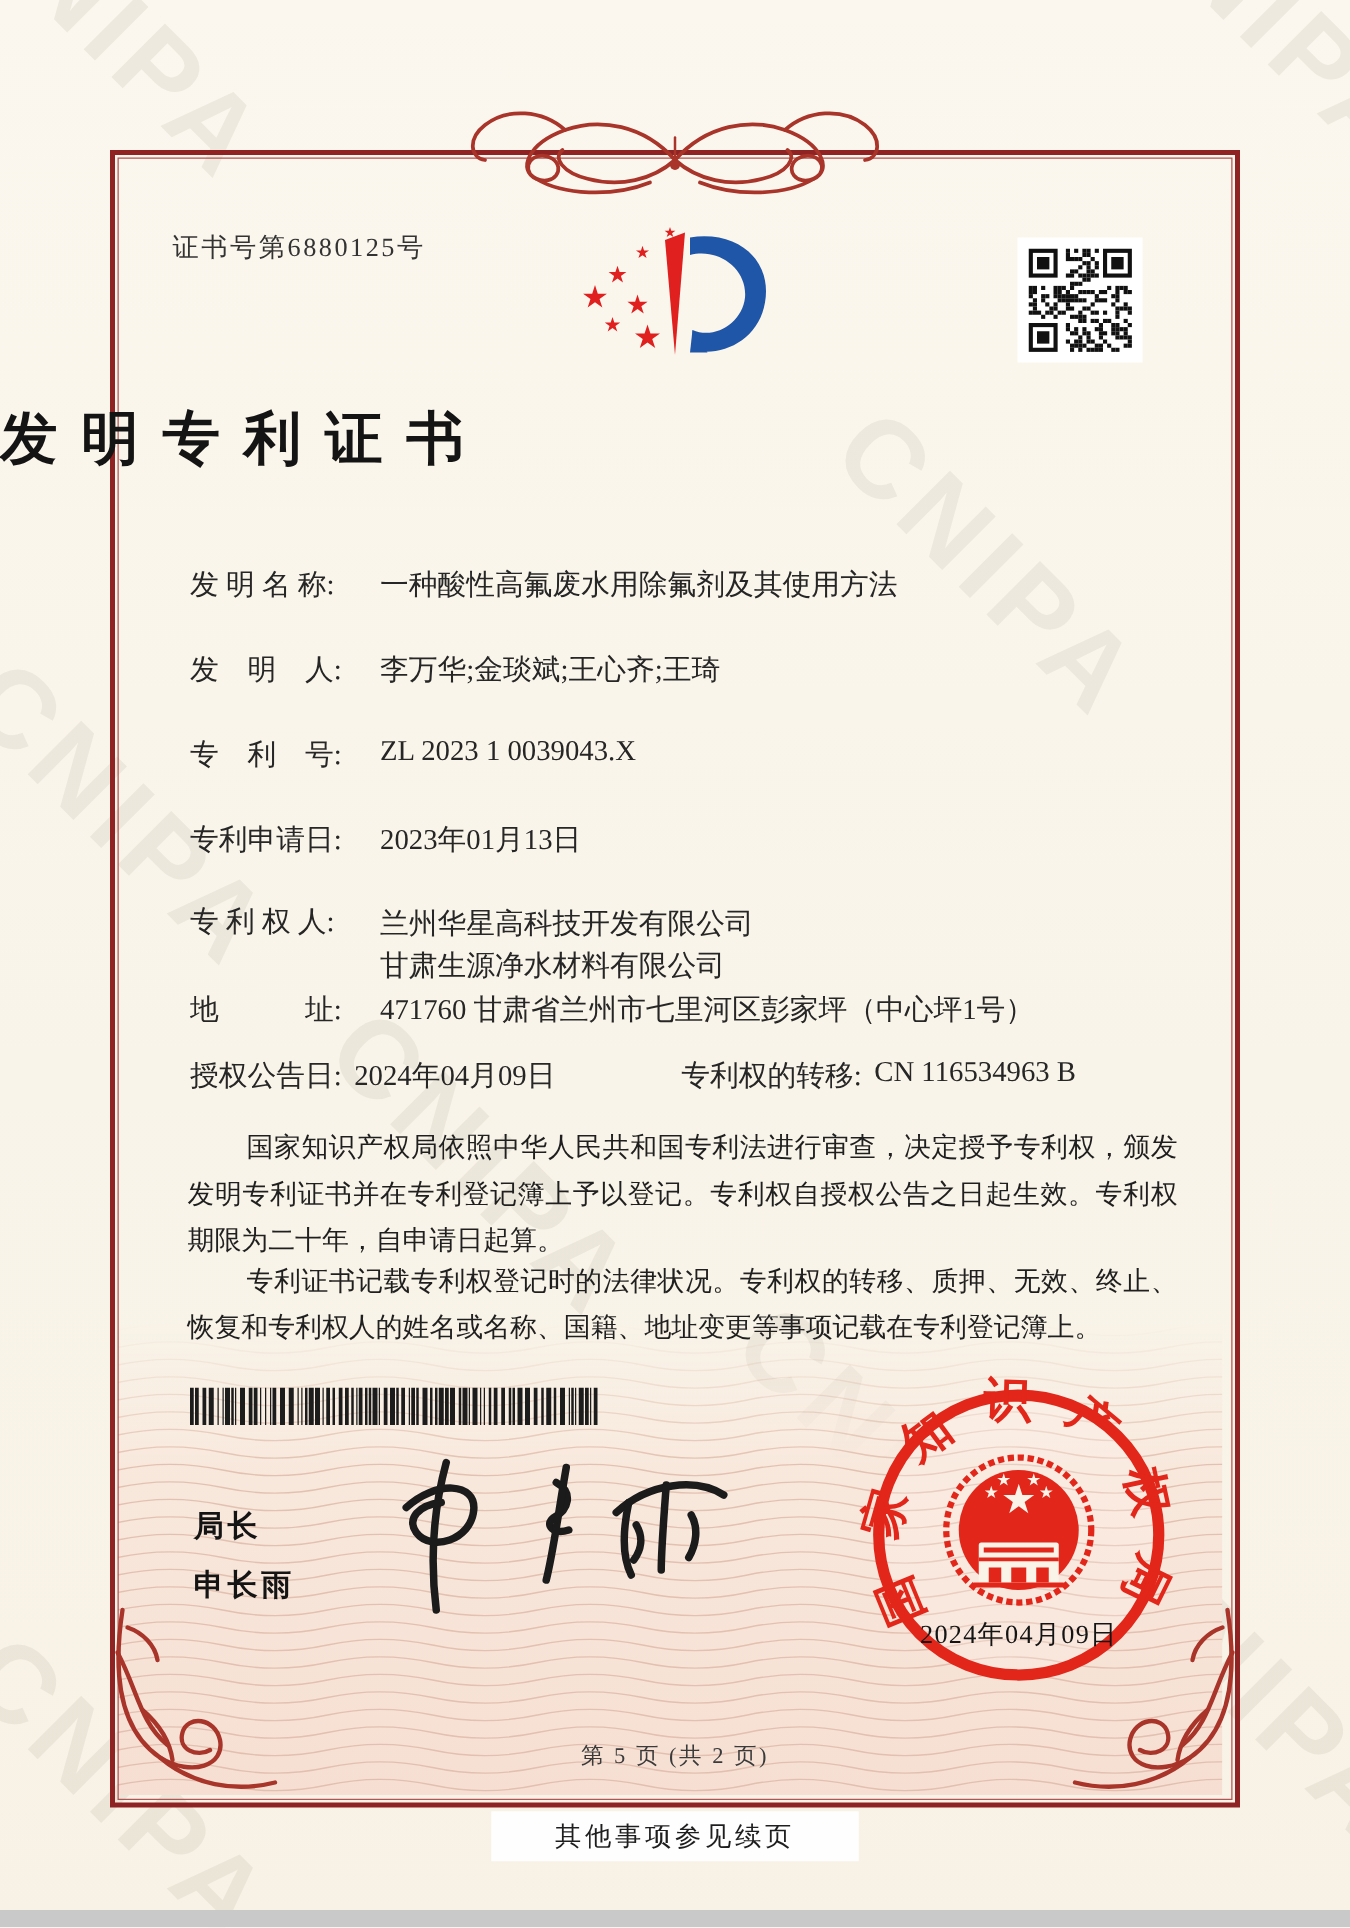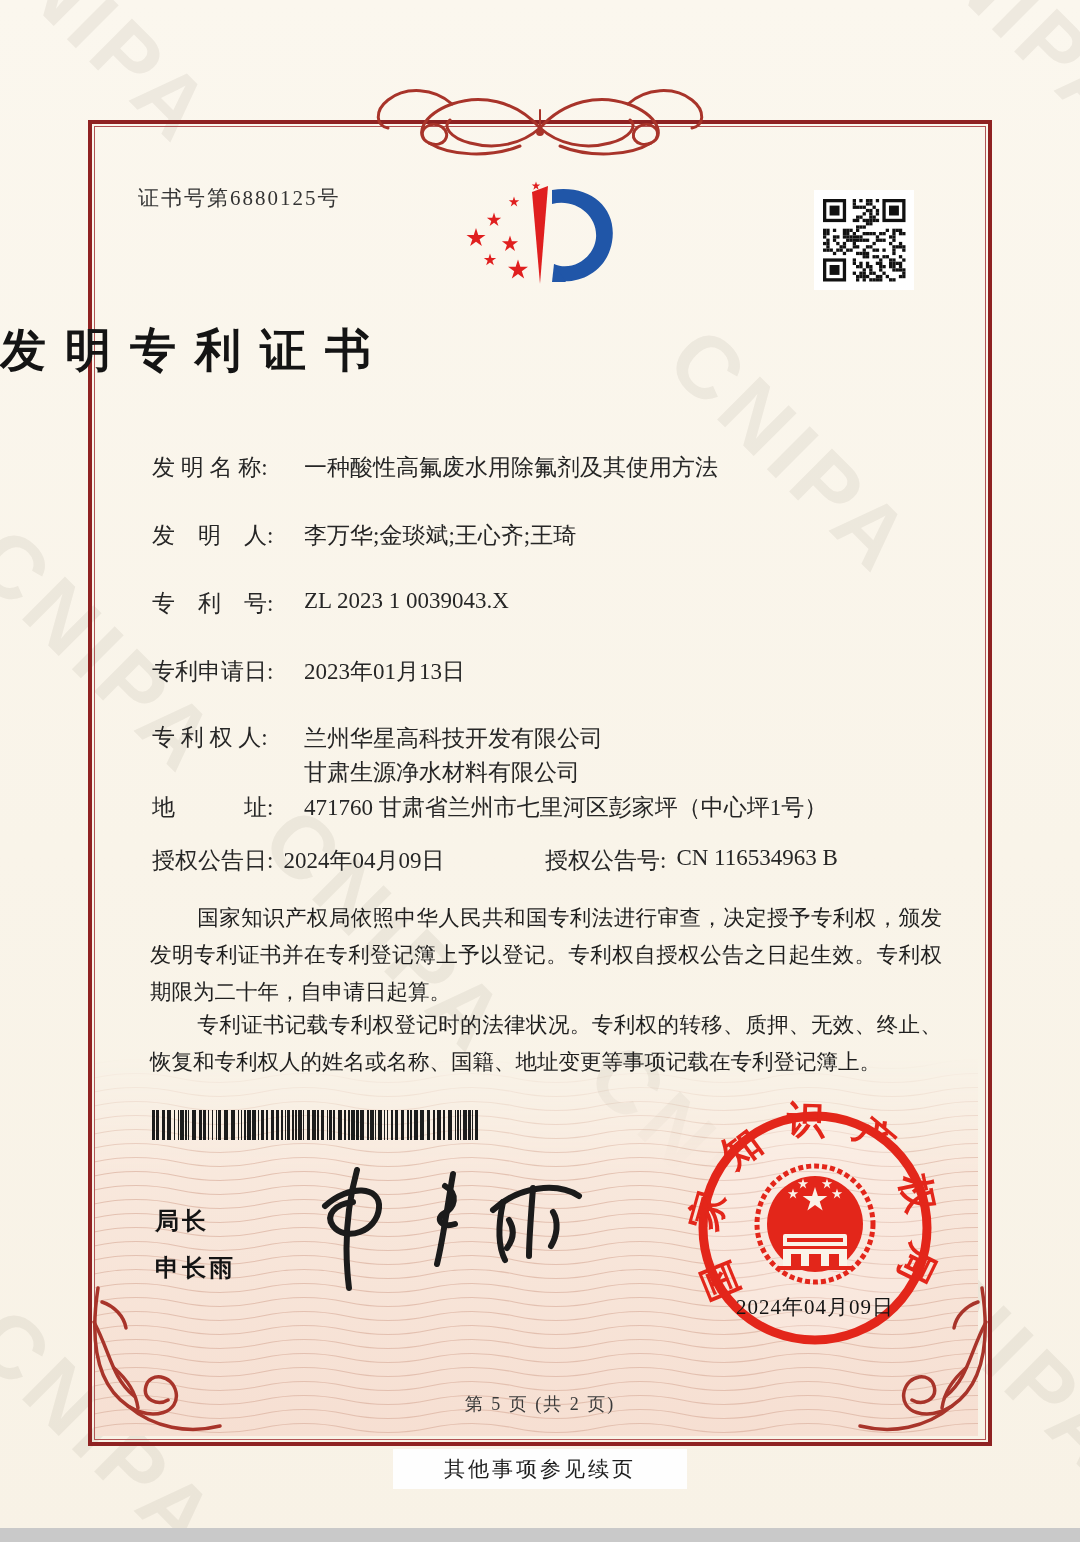--- a/index.html
+++ b/index.html
@@ -372,21 +372,21 @@
   </div>
   <div class="row" style="top:792px">
     <span class="lbl">地　　　址:</span>
     <span class="val">471760 甘肃省兰州市七里河区彭家坪（中心坪1号）</span>
   </div>
   <div class="grant" style="left:152px;top:845px">
     <span class="lbl">授权公告日:</span>
     <span class="val">2024年04月09日</span>
   </div>
   <div class="grant" style="left:545px;top:845px">
-    <span class="lbl">授权公告号:</span>
+    <span class="lbl">专利权的转移:</span>
     <span class="val">CN 116534963 B</span>
   </div>
 
   <p class="para" style="top:878px">国家知识产权局依照中华人民共和国专利法进行审查，决定授予专利权，颁发发明专利证书并在专利登记簿上予以登记。专利权自授权公告之日起生效。专利权期限为二十年，自申请日起算。</p>
   <p class="para" style="top:985px">专利证书记载专利权登记时的法律状况。专利权的转移、质押、无效、终止、恢复和专利权人的姓名或名称、国籍、地址变更等事项记载在专利登记簿上。</p>
 
   <svg id="barsvg" class="barcode" width="330" height="30" viewBox="0 0 330 30">
       <rect x="0" y="0" width="3" height="30" fill="#1c1c1c"></rect>
       <rect x="4" y="0" width="3" height="30" fill="#1c1c1c"></rect>
       <rect x="10" y="0" width="3" height="30" fill="#1c1c1c"></rect>

